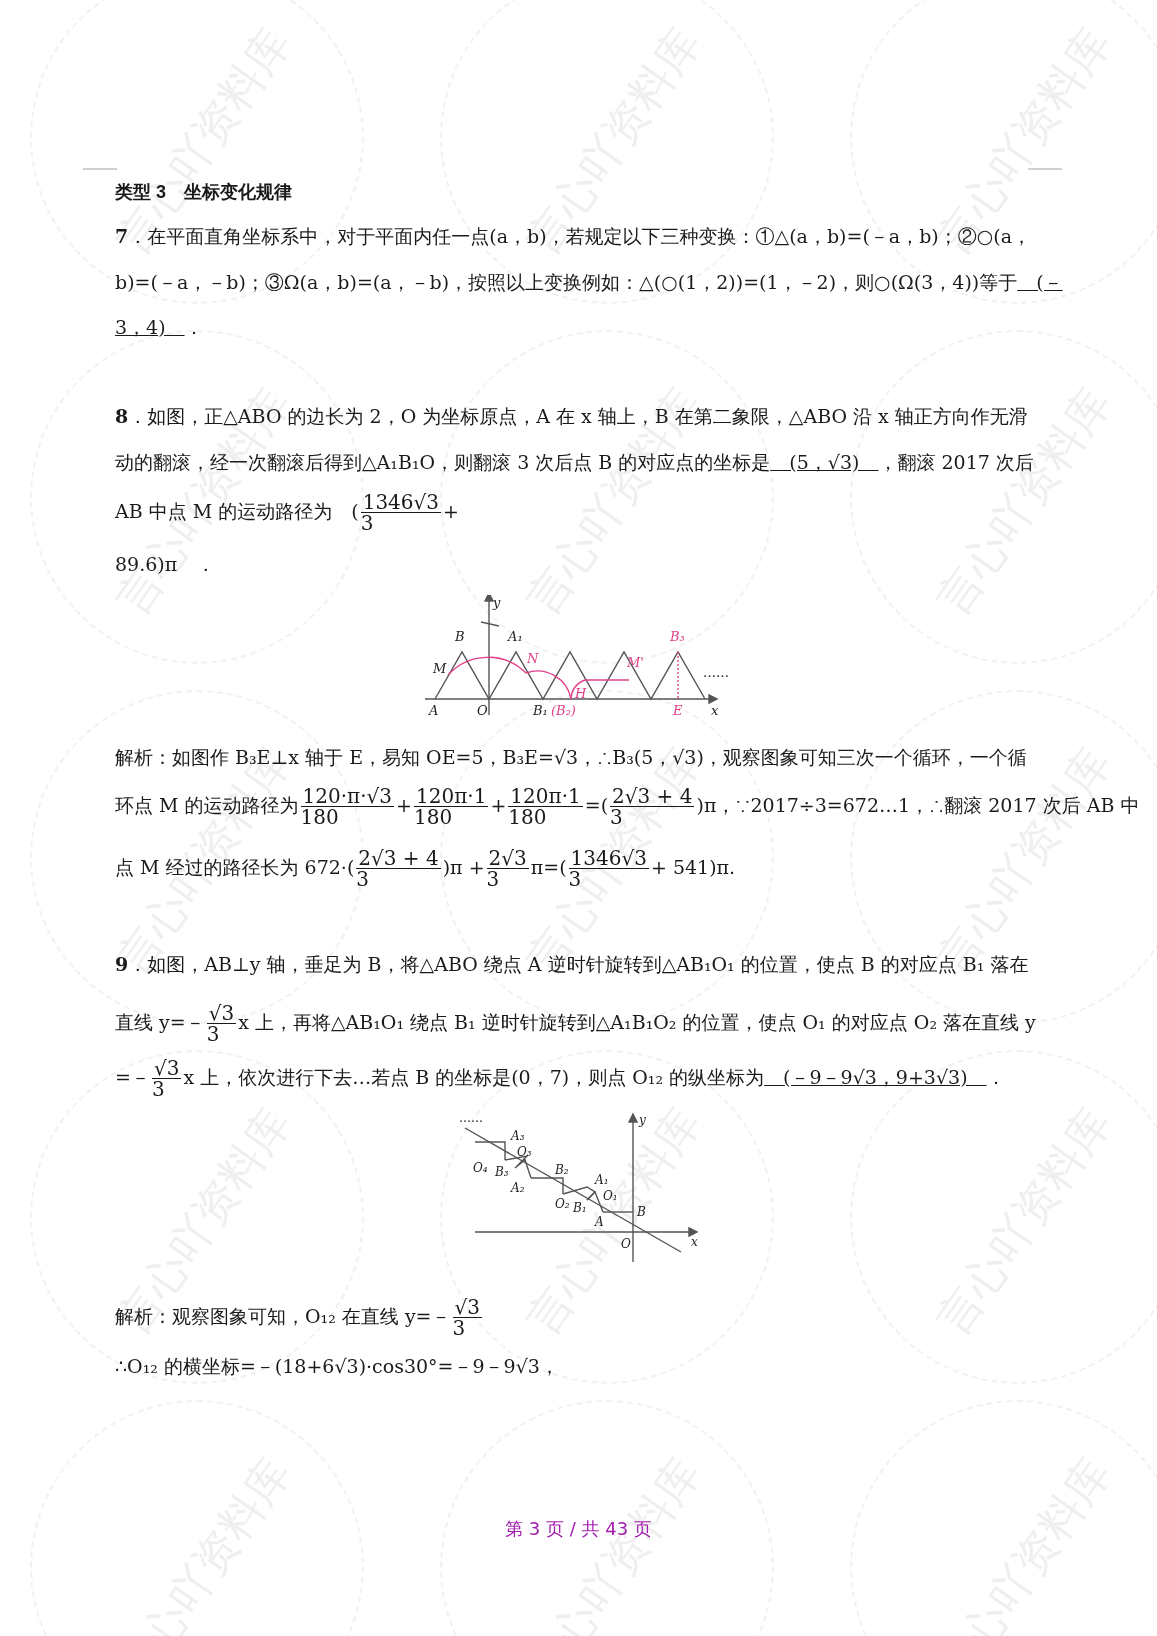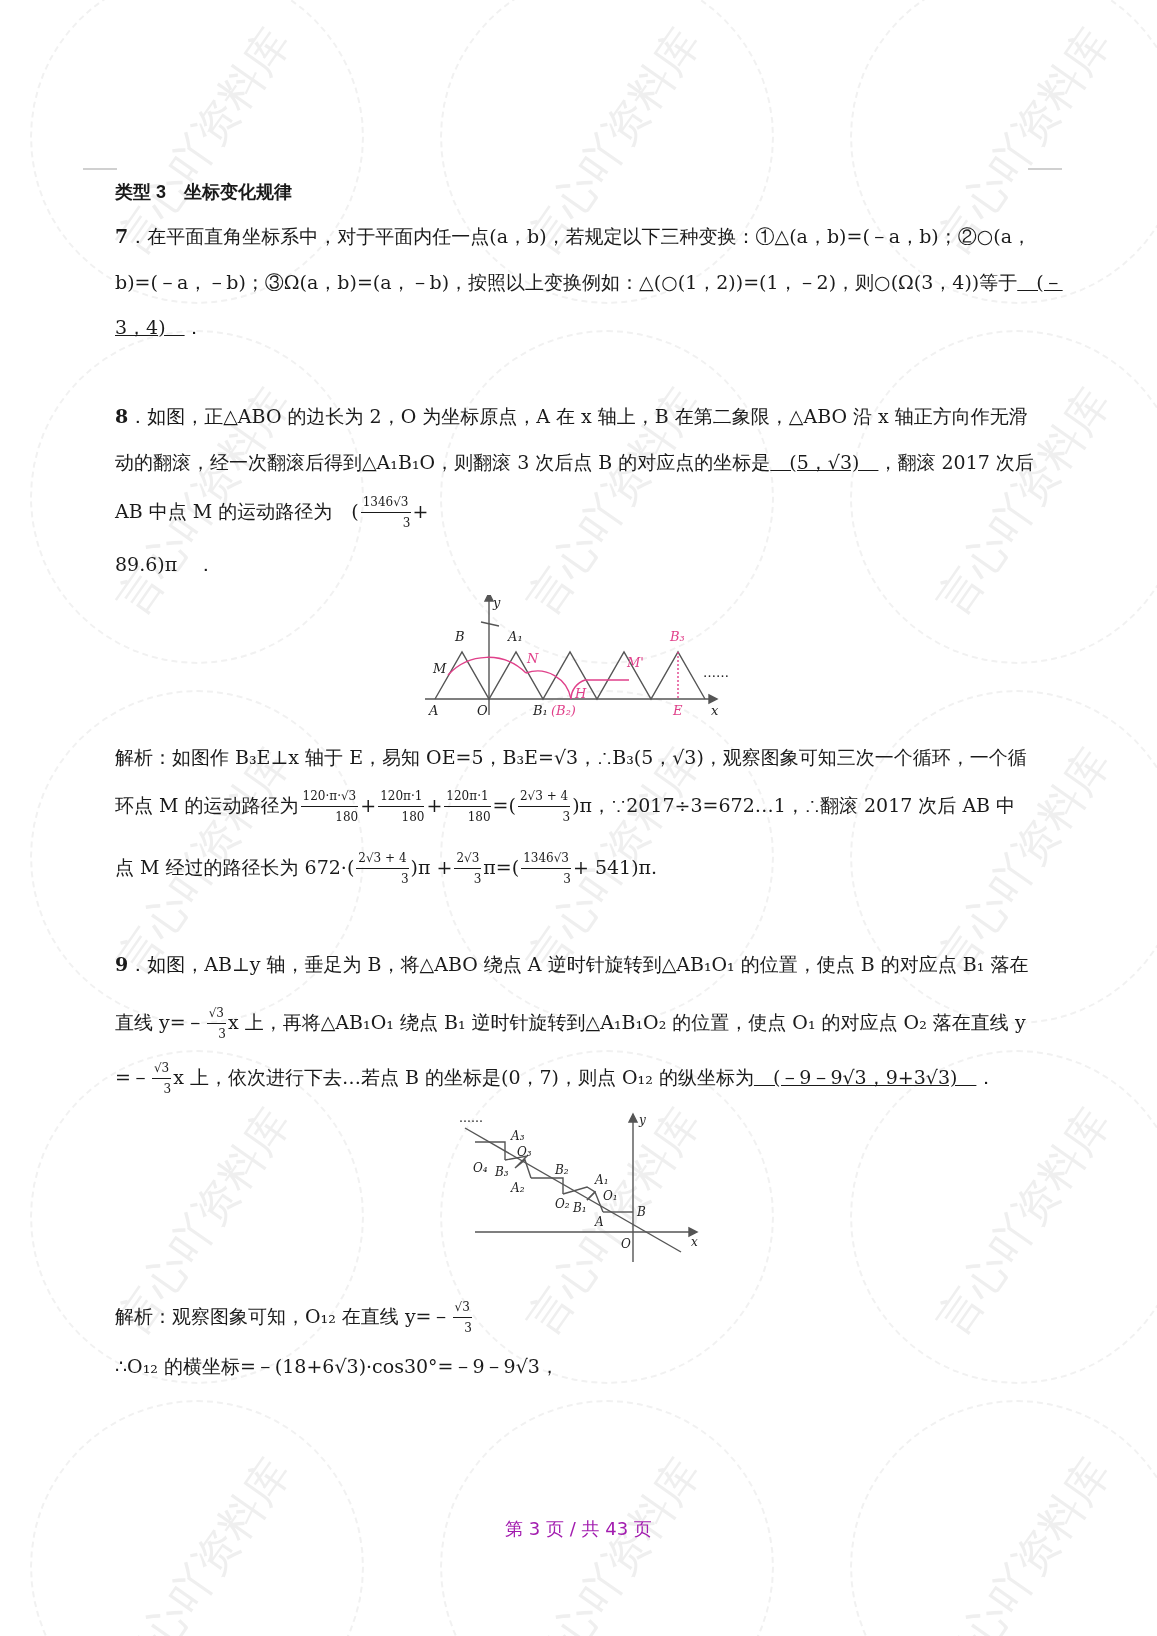--- a/index.html
+++ b/index.html
@@ -8,21 +8,21 @@
   .wm { position:absolute; width:330px; height:330px; border-radius:50%;
         border:2px dashed #f1f1f1; pointer-events:none; }
   .wm span { position:absolute; left:40px; top:140px; transform:rotate(-55deg);
         font-size:44px; color:#efefef; font-family:"DejaVu Sans",sans-serif; white-space:nowrap; }
   .rule { position:absolute; top:168px; height:2px; width:34px; background:#d0d0d0; }
   .line { position:absolute; left:115px; right:130px; font-size:19px; line-height:28px;
           white-space:nowrap; }
   .h { font-family:Liberation Sans, sans-serif; font-weight:bold; font-size:18px; }
   .num { font-weight:bold; }
   .ans { text-decoration:underline; }
-  .frac { display:inline-block; vertical-align:middle; text-align:right; font-size:12px; line-height:20px; margin:0 2px; }
+  .frac { display:inline-block; vertical-align:middle; text-align:left; font-size:20px; line-height:20px; margin:0 2px; }
   .frac .n { display:block; border-bottom:1px solid #1a1a1a; padding:0 2px; }
   .frac .d { display:block; }
   .fig { position:absolute; }
   .footer { position:absolute; top:1517px; left:0; width:1157px; text-align:center;
             font-family:"DejaVu Sans","Liberation Sans",sans-serif; font-size:18px; color:#a21caf; }
 </style>
 </head>
 <body>
 
 <div class="wm" style="left:30px;top:-30px">

